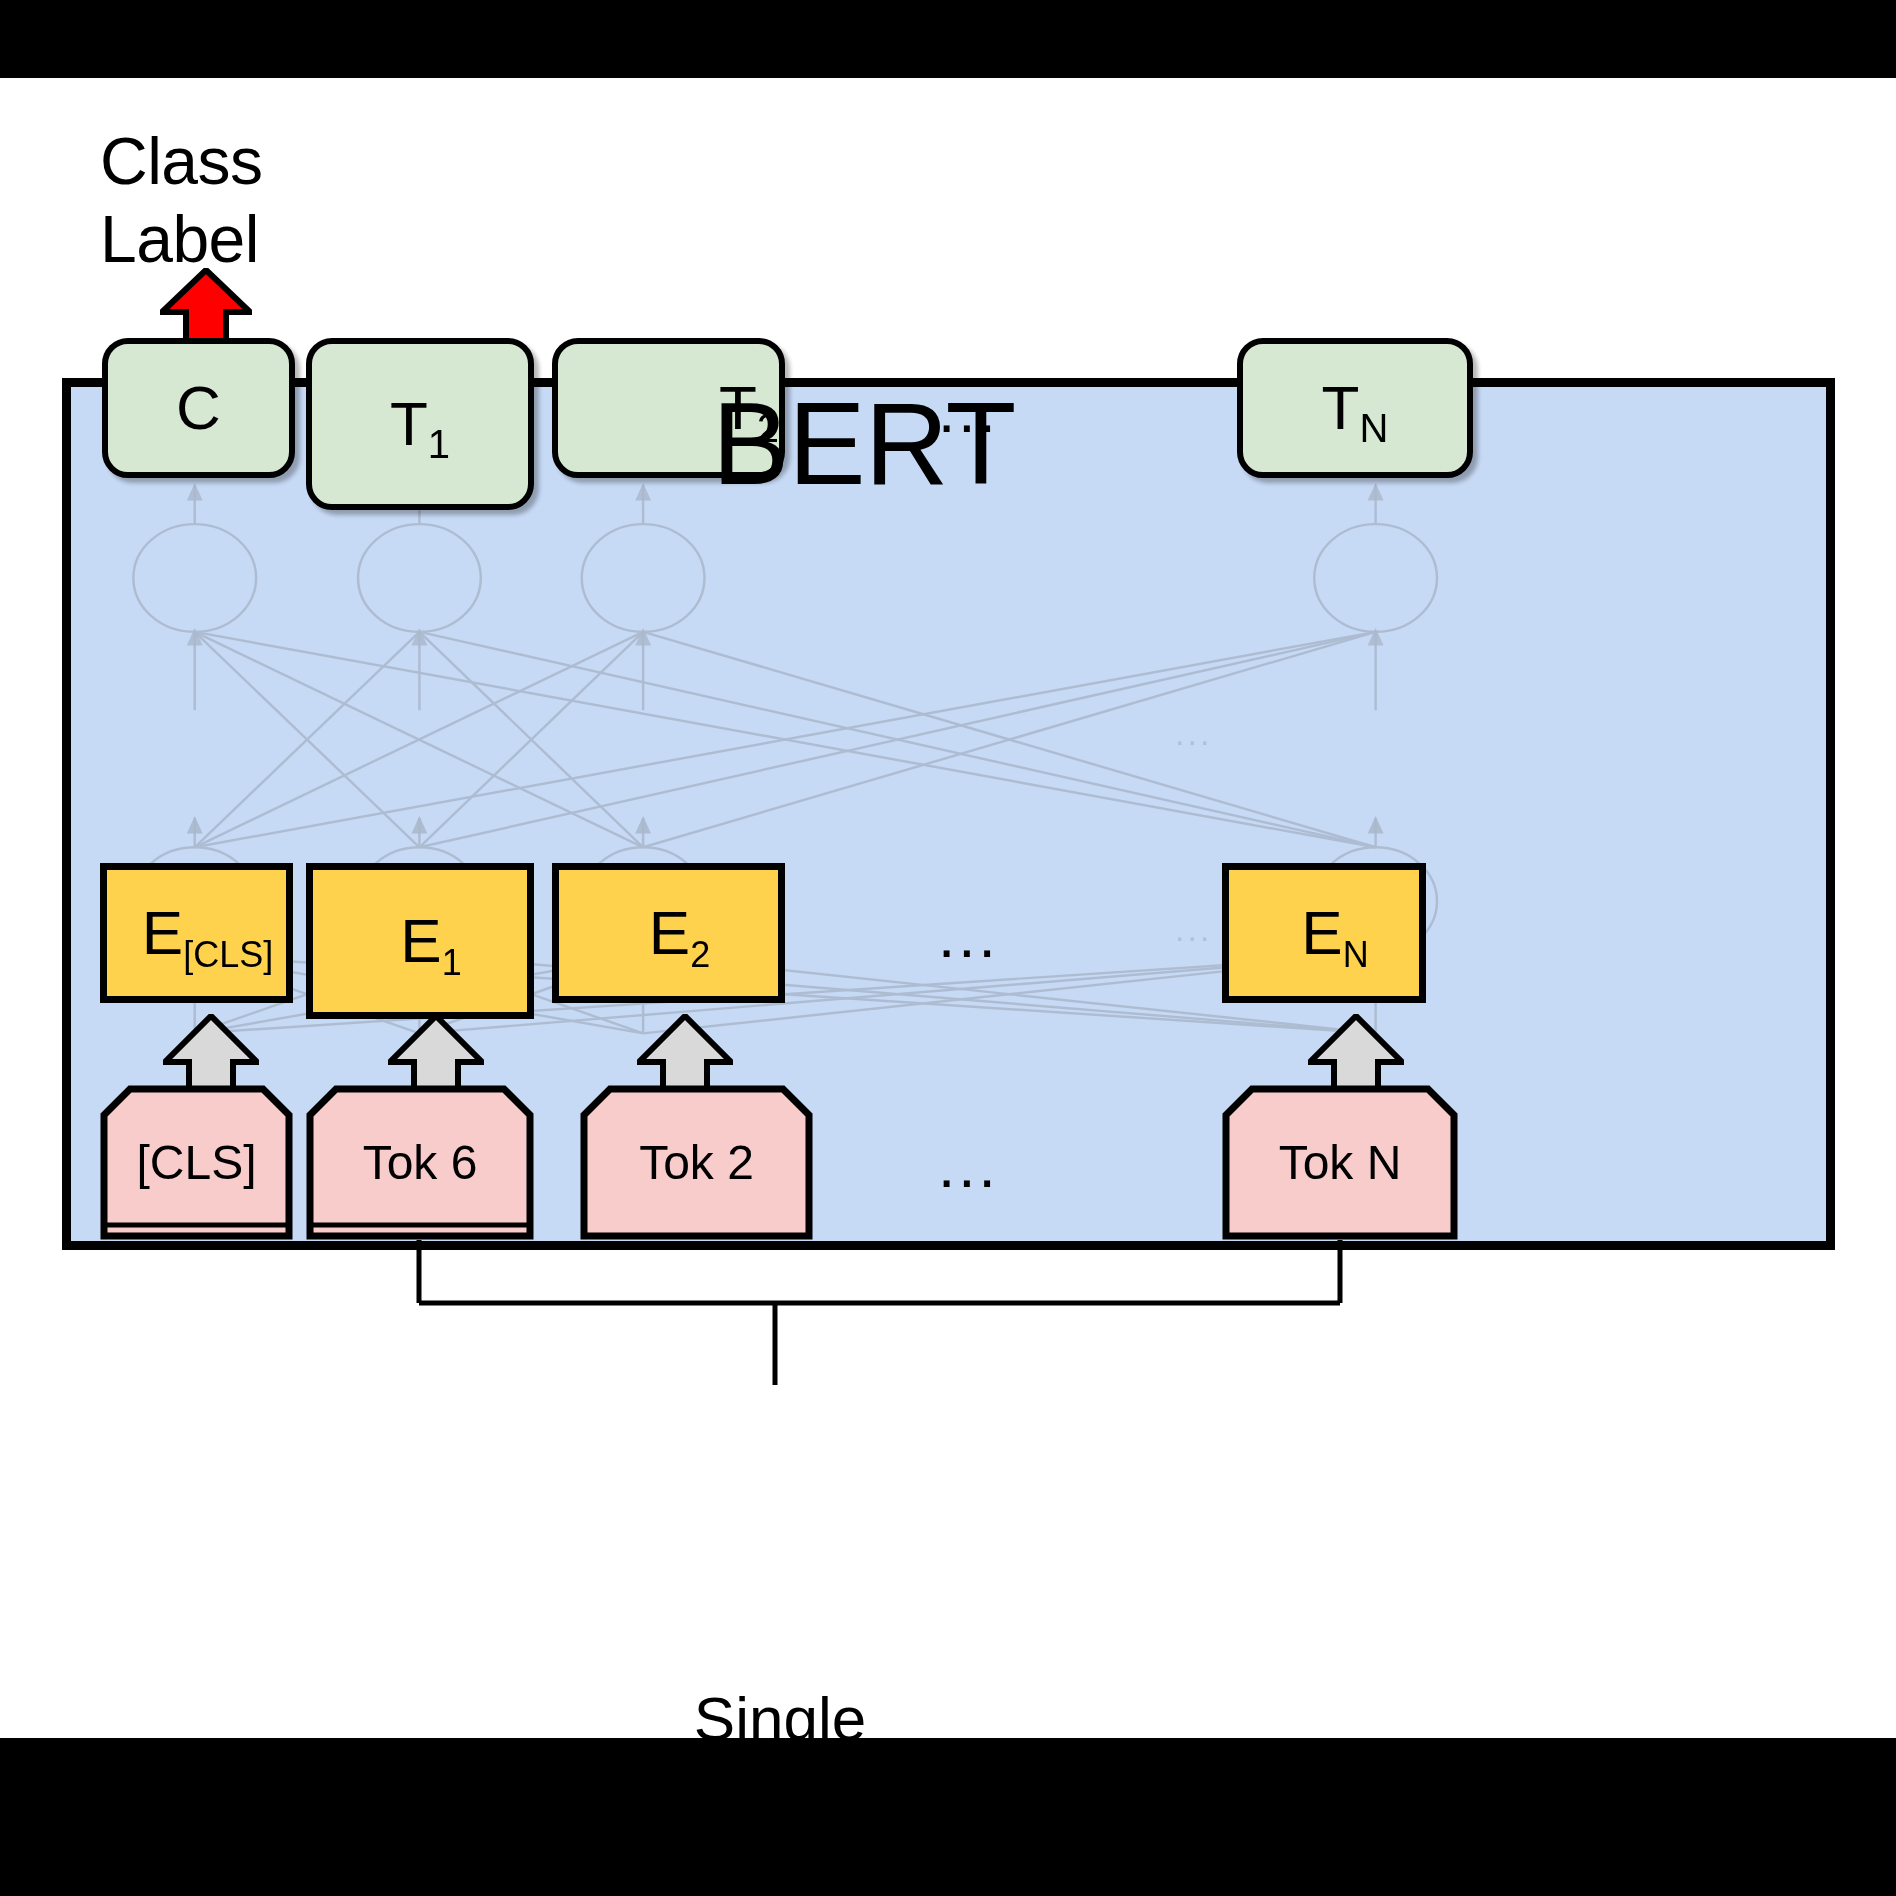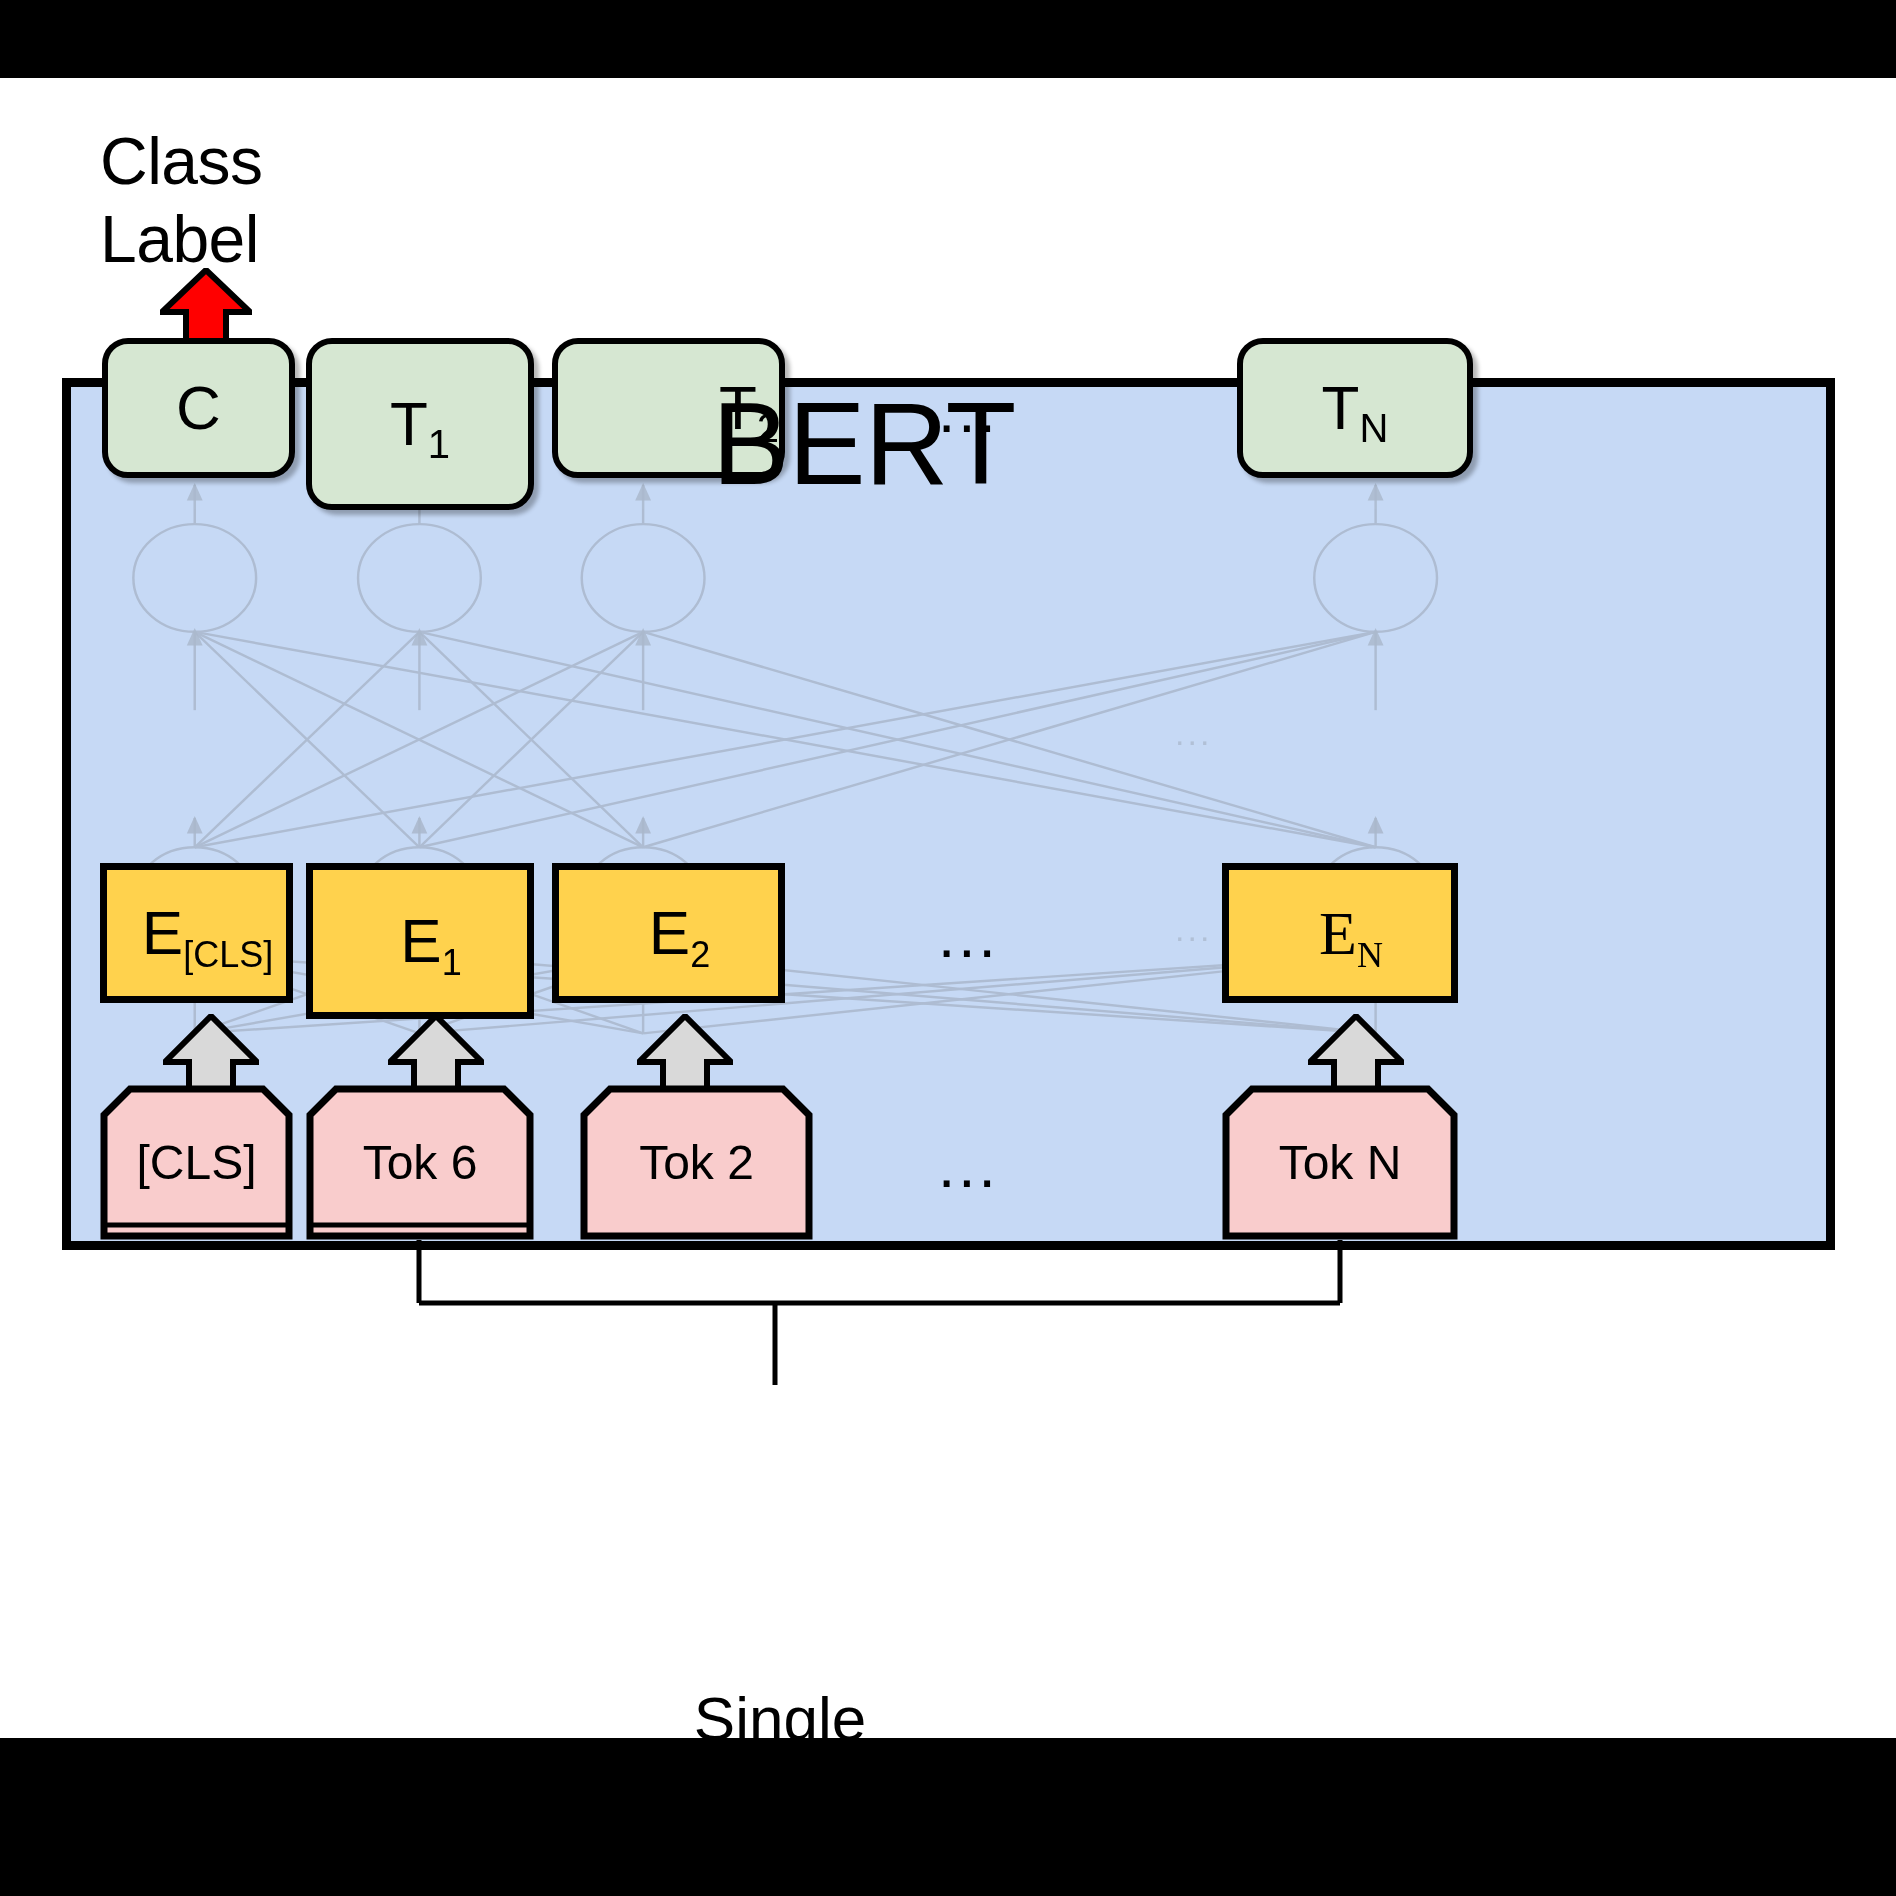--- a/index.html
+++ b/index.html
@@ -316,21 +316,21 @@
   <div class="yellow-box" style="left:306px; top:863px; width:228px; height:156px;">
     <span class="lbl">
       <span>E</span><sub>1</sub>
     </span>
   </div>
   <div class="yellow-box" style="left:552px; top:863px; width:233px; height:140px;">
     <span class="lbl">
       <span>E</span><sub>2</sub>
     </span>
   </div>
-  <div class="yellow-box" style="left:1222px; top:863px; width:236px; height:140px;font-family:Liberation Serif, serif;">
+  <div class="yellow-box" style="left:1222px; top:863px; width:204px; height:140px;">
     <span class="lbl">
       <span>E</span><sub>N</sub>
     </span>
   </div>
 
   <div class="dots" style="left:938px; top:905px;">...</div>
 
   <div class="grey-arrow" style="left:163px; top:1014px;">
     <svg viewBox="0 0 96 80" width="96" height="80">
       <polygon points="48,2 94,48 70,48 70,78 26,78 26,48 2,48" fill="#d9d9d9" stroke="#000000" stroke-width="6" stroke-linejoin="miter"></polygon>

